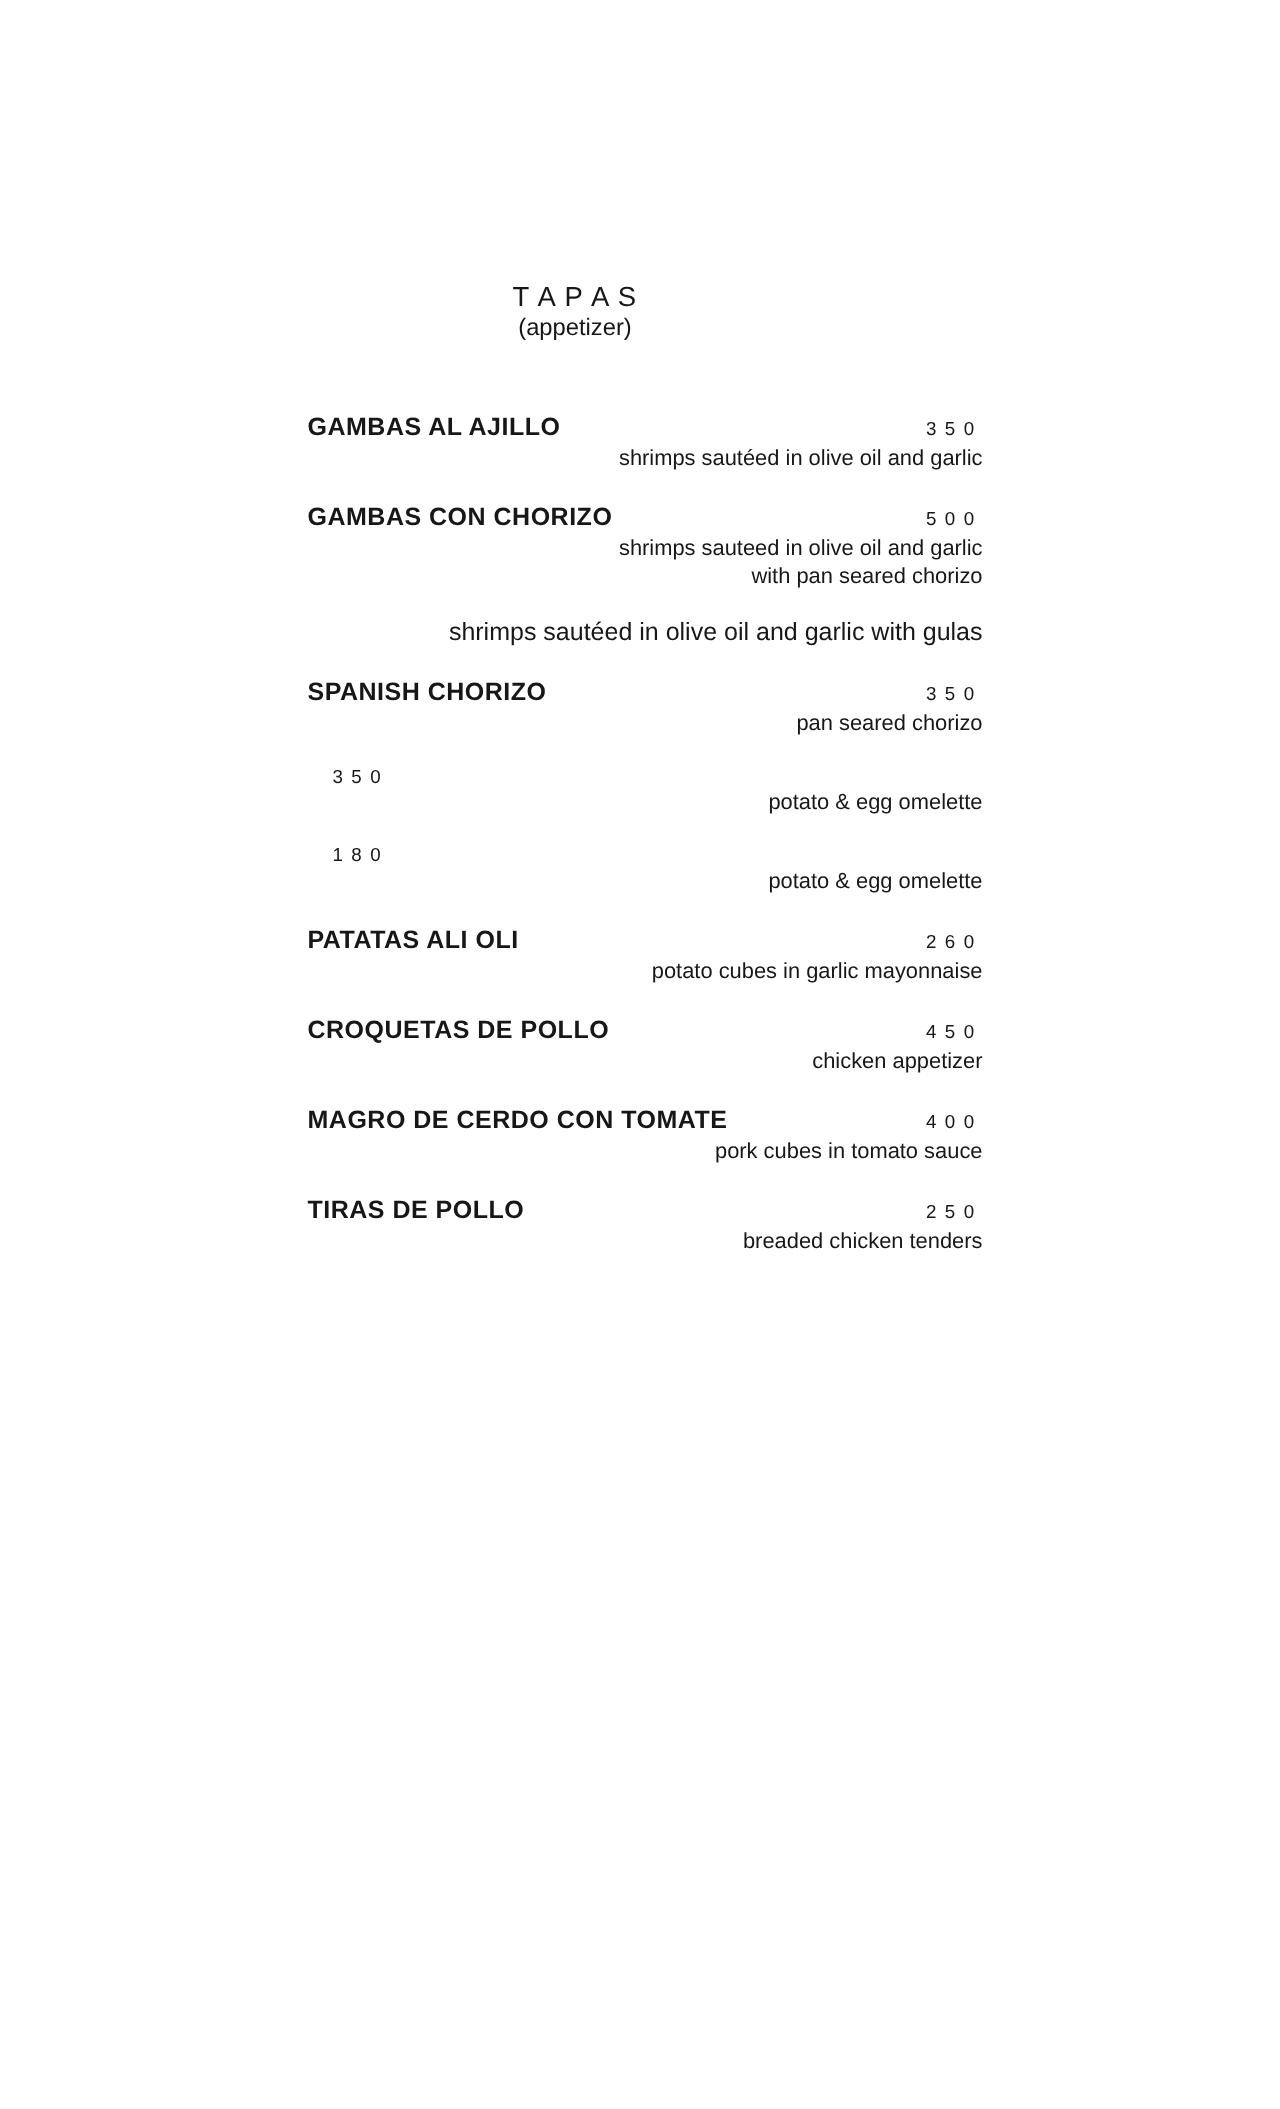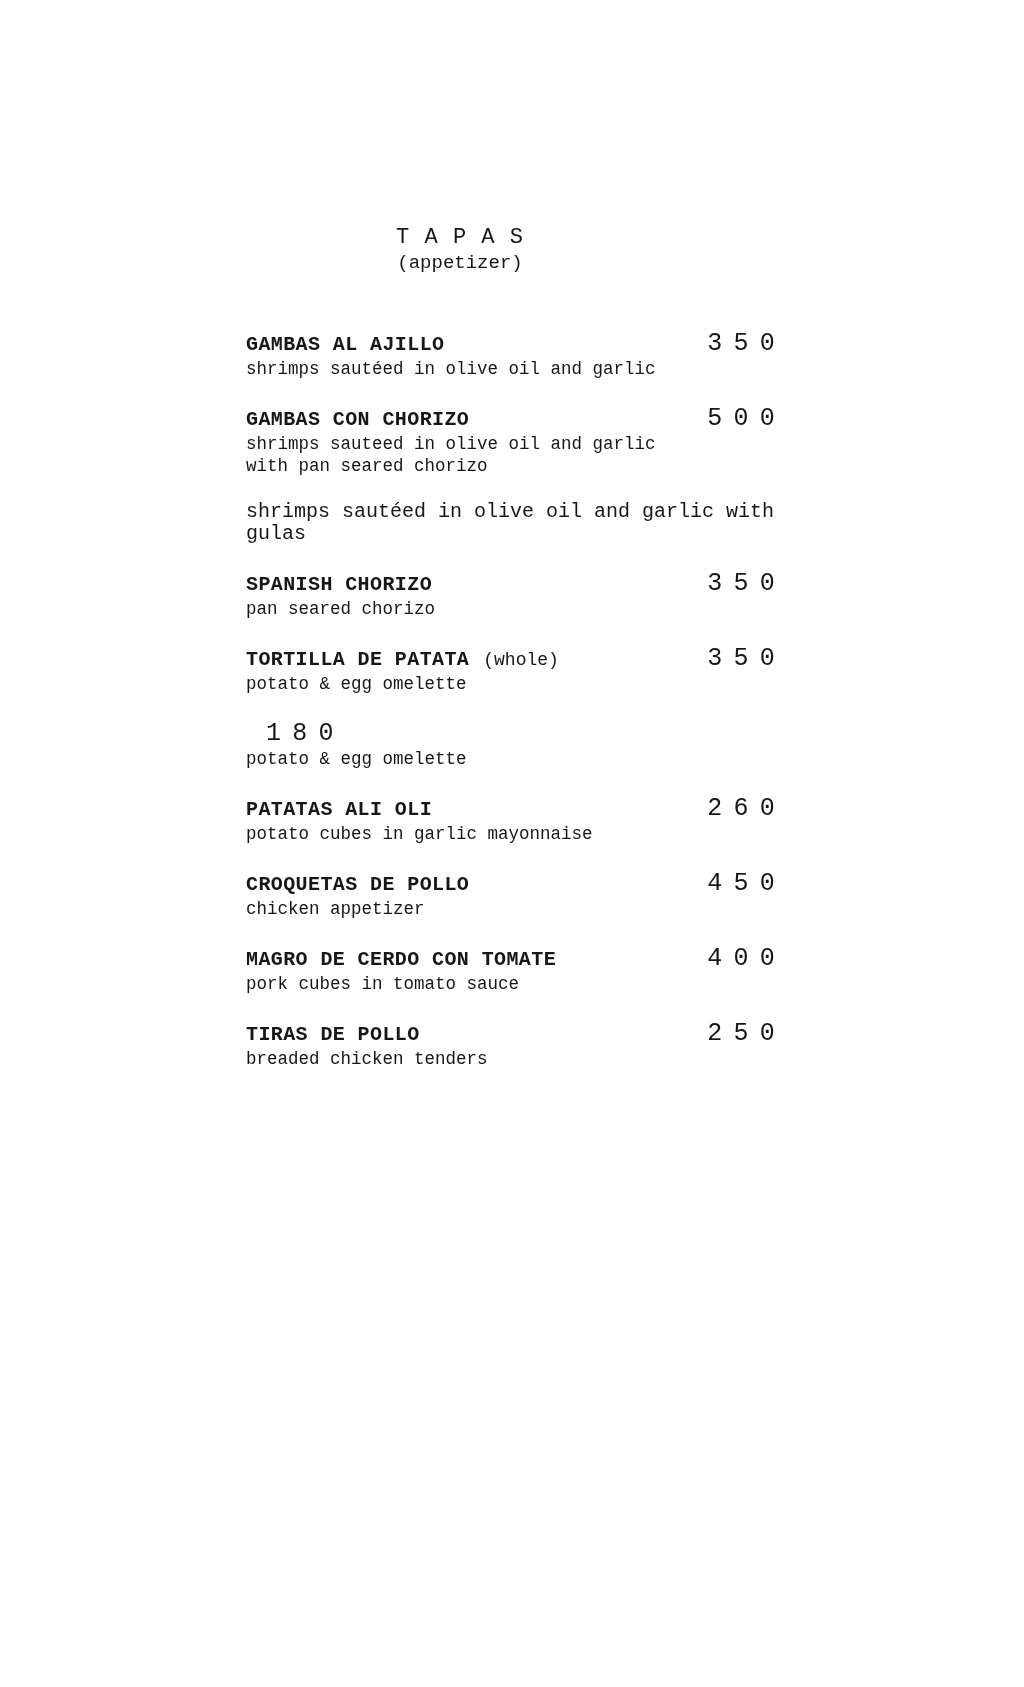--- a/index.html
+++ b/index.html
@@ -6,21 +6,21 @@
     margin: 0;
     padding: 0;
     background: #ffffff;
   }
   .menu-page {
     position: relative;
     width: 1024px;
     height: 1687px;
     background: #ffffff;
     color: #171717;
-    font-family: Liberation Mono, monospace;
+    font-family: Liberation Sans, sans-serif;
   }
   .menu-content {
     position: absolute;
     left: 246px;
     top: 225px;
     width: 540px;
   }
   .menu-header {
     width: 428px;
     text-align: center;
@@ -52,30 +52,31 @@
     font-weight: bold;
     letter-spacing: 0.4px;
   }
   .item-qualifier {
     font-size: 18px;
     font-weight: normal;
     margin-left: 14px;
   }
   .item-qualifier:empty { display: none; }
   .item-price {
-    font-size: 25px;
+    font-size: 15px;
     font-weight: normal;
     letter-spacing: 0.45em;
     white-space: nowrap;
     margin-left: 20px;
   }
   .item-desc {
     font-size: 17.5px;
     line-height: 22px;
     font-weight: normal;
+    text-align: right;
   }
   .desc-line { display: block; }
   .desc-line:empty { display: none; }
   .desc-small { font-size: 20px; }
 </style>
 </head>
 <body>
 
 <div class="menu-page">
   <div class="menu-content">
@@ -123,23 +124,20 @@
         </span>
         <span class="item-price">350</span>
       </div>
       <div class="item-desc">
         <span class="desc-line">pan seared chorizo</span>
       </div>
     </div>
 
     <div class="menu-item">
       <div class="item-row">
-        <span>
-          <span class="item-name">TORTILLA DE PATATA</span><span class="item-qualifier">(whole)</span>
-        </span>
         <span class="item-price">350</span>
       </div>
       <div class="item-desc">
         <span class="desc-line">potato &amp; egg omelette</span>
       </div>
     </div>
 
     <div class="menu-item">
       <div class="item-row">
         <span class="item-price">180</span>

